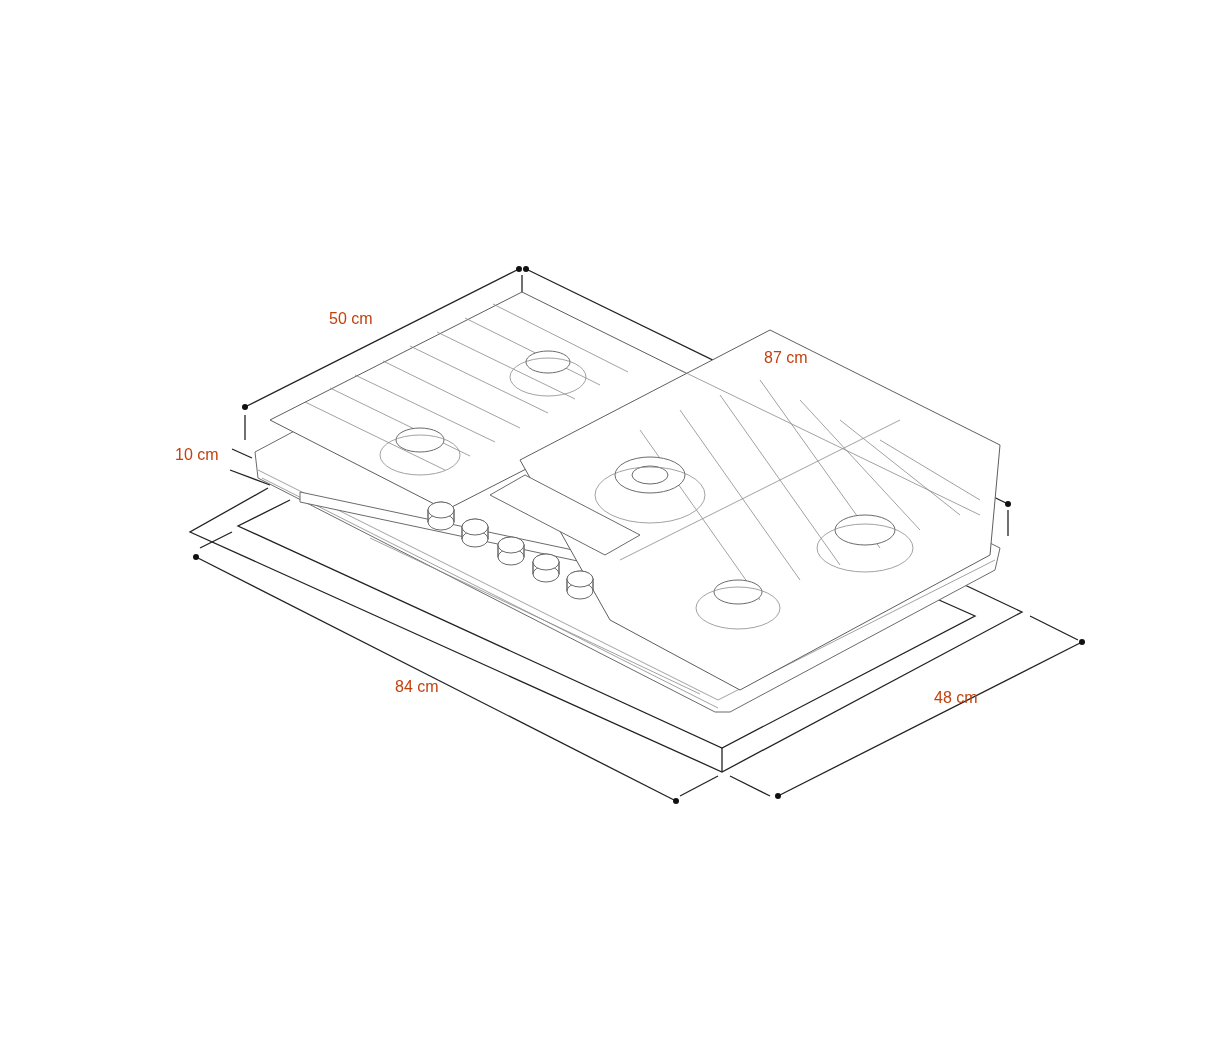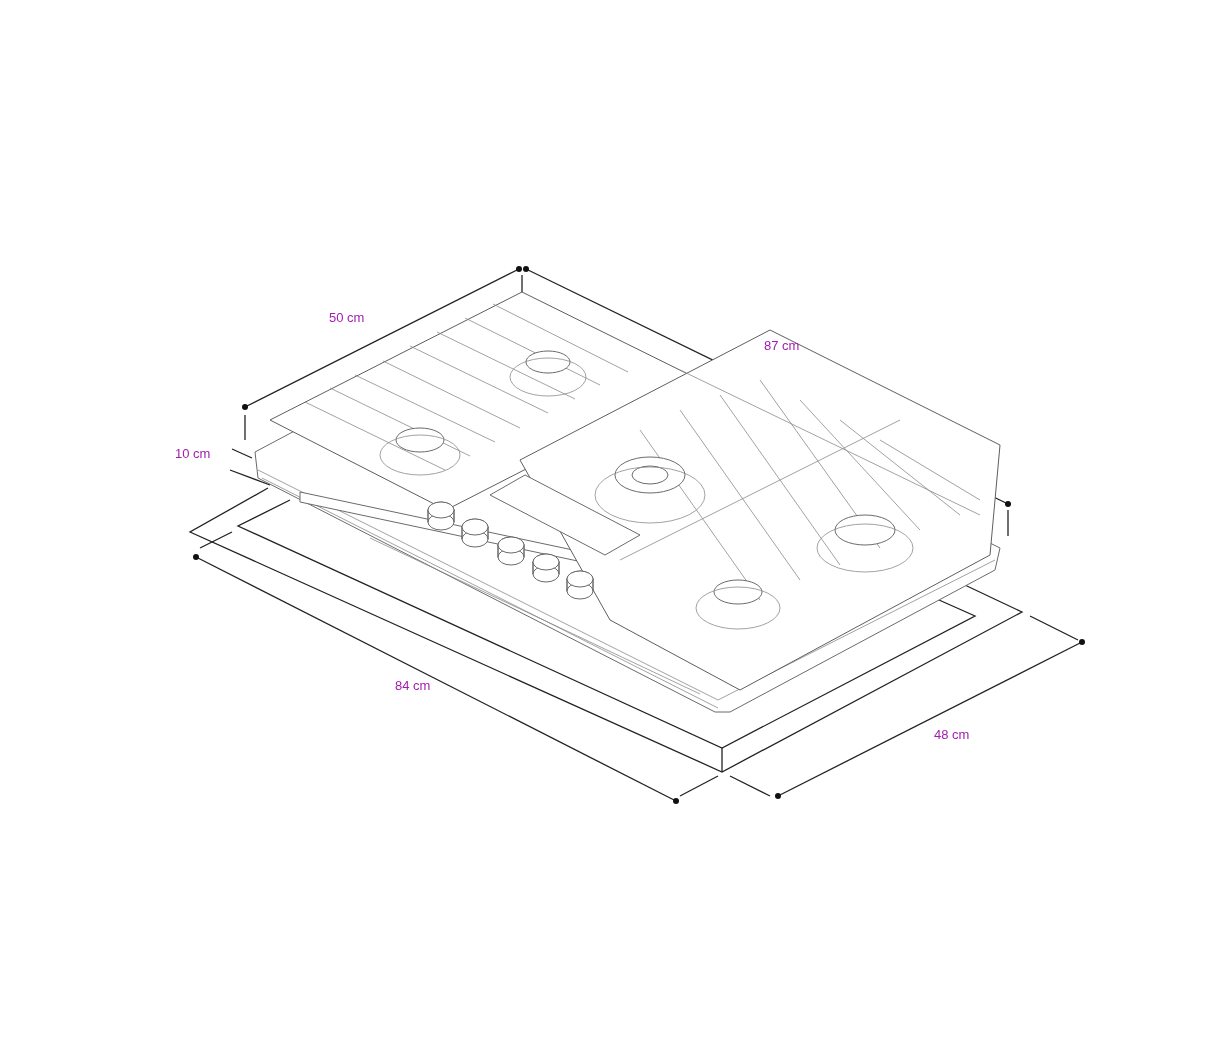--- a/index.html
+++ b/index.html
@@ -1,19 +1,19 @@
 <!DOCTYPE html>
 <html><head>
   <meta charset="utf-8">
   <style>
     html, body { margin: 0; padding: 0; background: #ffffff; }
     body { width: 1214px; height: 1062px; position: relative; overflow: hidden;
            font-family: "Liberation Sans", sans-serif; }
     #canvas { position: absolute; left: 0; top: 0; width: 1214px; height: 1062px; }
-    .dim-label { position: absolute; font-size: 13px; color: #a21caf; white-space: nowrap;
+    .dim-label { position: absolute; font-size: 16px; color: #c2410c; white-space: nowrap;
                  font-family: "Liberation Sans", sans-serif; }
     .dimline { stroke: #222; stroke-width: 1.3; fill: none; }
     .dot { fill: #111; }
     .part { stroke: #6b6b6b; stroke-width: 1; fill: #ffffff; }
     .part-thin { stroke: #8a8a8a; stroke-width: 0.8; fill: none; }
     .grate { stroke: #5e5e5e; stroke-width: 1; fill: #ffffff; }
   </style>
 </head>
 <body>
 
@@ -162,16 +162,16 @@
         <rect class="part" x="567" y="579" width="26" height="12" stroke="none"></rect>
         <ellipse class="part" cx="580" cy="591" rx="13" ry="8"></ellipse>
         <line class="part" x1="567" y1="579" x2="567" y2="591"></line>
         <line class="part" x1="593" y1="579" x2="593" y2="591"></line>
         <ellipse class="part" cx="580" cy="579" rx="13" ry="8"></ellipse>
       </g>
   </g>
 </svg>
 
 <div class="dim-label" style="left:329px; top:310px;">50 cm</div>
-<div class="dim-label" style="left:764px; top:338px;">87 cm</div>
+<div class="dim-label" style="left:764px; top:349px;">87 cm</div>
 <div class="dim-label" style="left:175px; top:446px;text-align:center;">10 cm</div>
 <div class="dim-label" style="left:352px; top:678px;margin-left:43px;">84 cm</div>
-<div class="dim-label" style="left:934px; top:727px;">48 cm</div>
+<div class="dim-label" style="left:934px; top:689px;">48 cm</div>
 
 </body></html>

